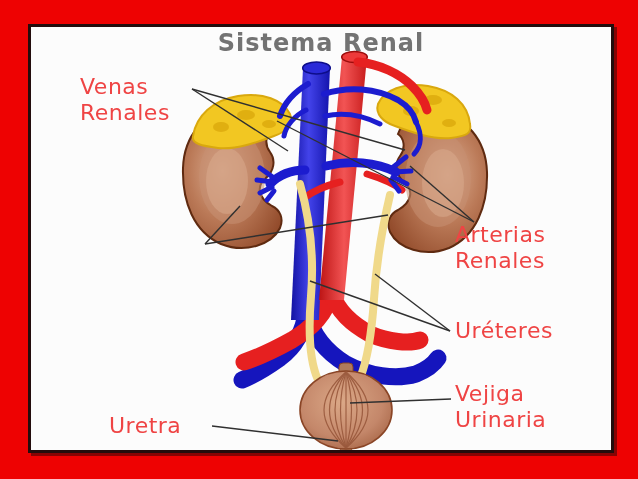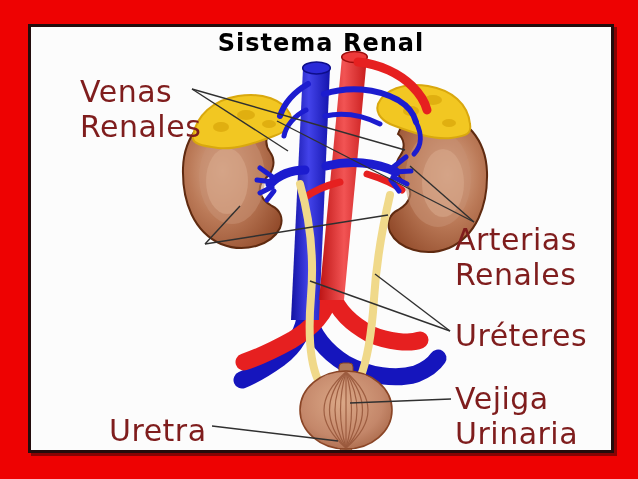--- a/index.html
+++ b/index.html
@@ -9,24 +9,24 @@
     font-family:"DejaVu Sans","Liberation Sans",sans-serif;
   }
   .panel{
     position:absolute;left:28px;top:24px;width:586px;height:429px;
     box-sizing:border-box;border:3px solid #230d0d;background:#fcfcfc;
     box-shadow:3px 3px 0 rgba(50,8,8,.55);
   }
   .panel svg{position:absolute;left:0;top:0;}
   .title{
     position:absolute;left:0;top:2px;width:580px;text-align:center;
-    font-size:24px;font-weight:bold;color:#000000;letter-spacing:1px;
+    font-size:24px;font-weight:bold;color:#737373;letter-spacing:1px;
   }
   .lbl{
-    position:absolute;font-size:30px;color:#7f1d1d;line-height:35px;
+    position:absolute;font-size:22px;color:#ef4444;line-height:26px;
     letter-spacing:.5px;white-space:pre-line;
   }
   .lbl.wrap{width:126px;}
   #lbl-venas{left:49px;top:47px;}
   #lbl-rinones{left:59px;top:201px;}
   #lbl-arterias{left:424px;top:195px;}
   #lbl-ureteres{left:424px;top:291px;}
   #lbl-vejiga{left:424px;top:354px;}
   #lbl-uretra{left:78px;top:386px;}
 </style>

